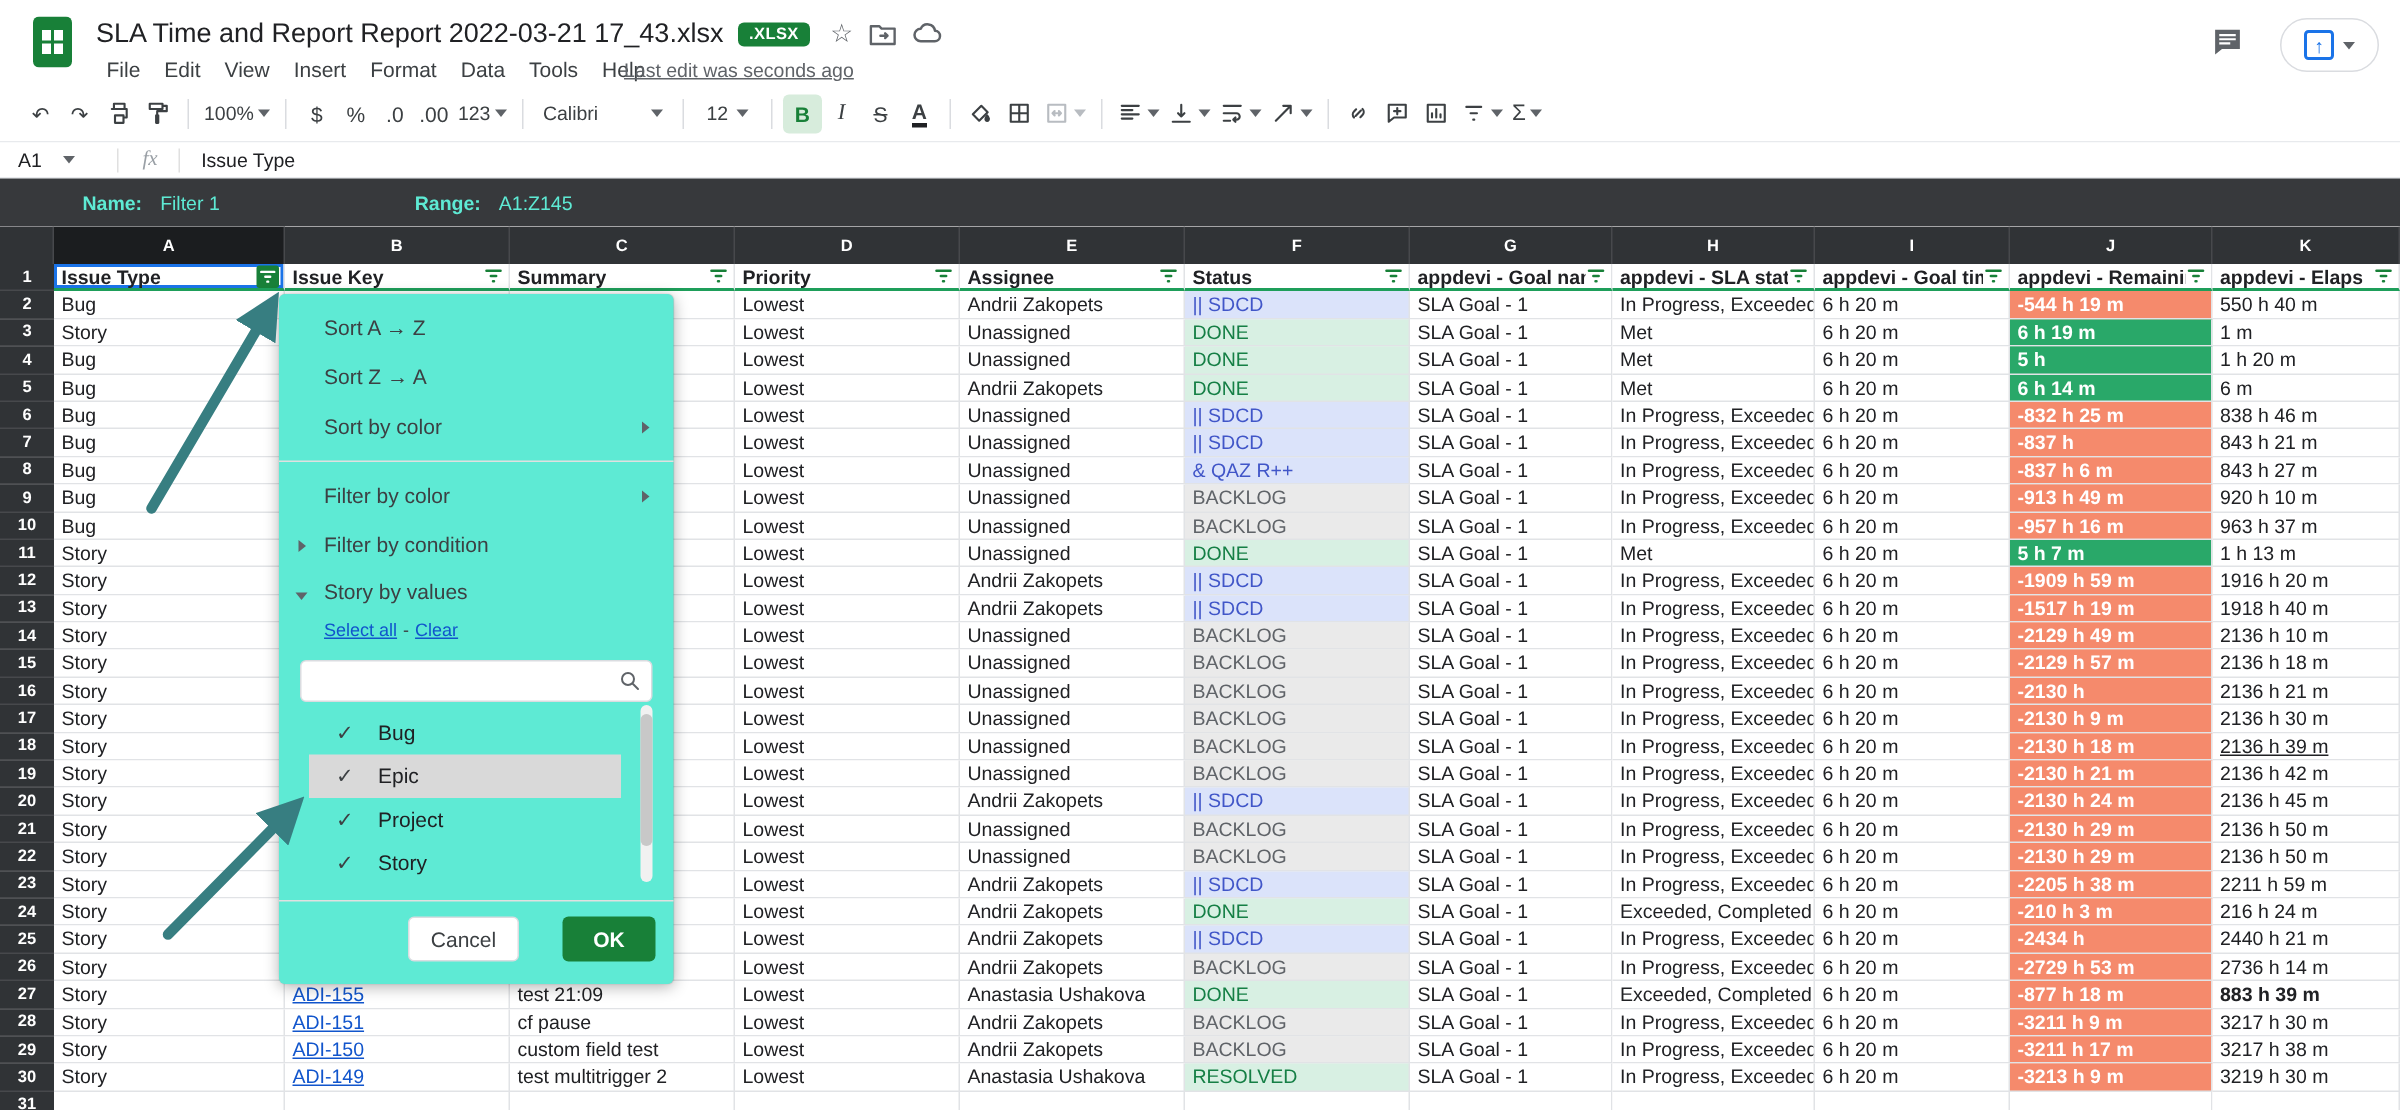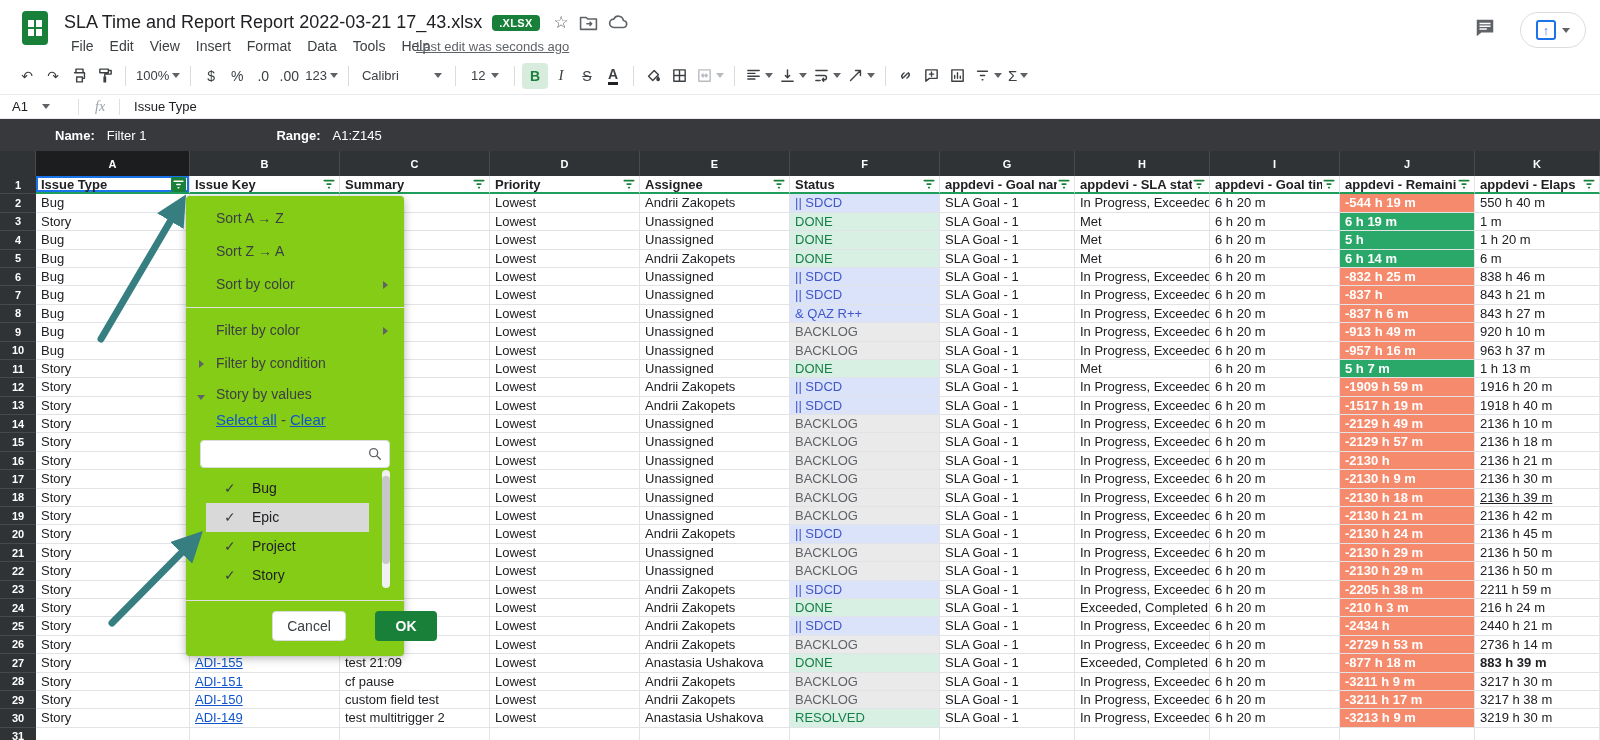--- a/index.html
+++ b/index.html
@@ -40,21 +40,21 @@
 
   
   .formulabar{position:absolute;left:0;top:95px;width:1600px;height:24px;display:flex;align-items:center;
     border-bottom:1px solid #e8eaed;background:#fff;font-size:13px}
   .namebox{width:78px;padding-left:12px;display:flex;align-items:center;gap:14px;color:#202124}
   .fsep{width:1px;height:16px;background:#e0e0e0}
   .fx{font-style:italic;color:#9aa0a6;font-family:"Liberation Serif",serif;font-size:14px;margin:0 14px 0 16px}
   .fvalue{margin-left:14px;color:#202124}
 
   
-  .filterbar{position:absolute;left:0;top:119px;width:1600px;height:32px;background:#37393c;color:#ffffff;
+  .filterbar{position:absolute;left:0;top:119px;width:1600px;height:32px;background:#37393c;color:#5eead4;
     display:flex;align-items:center;font-size:13px}
   .fb-label{font-weight:700;margin-left:55px}
   .fb-val{margin-left:12px}
   .fb-label2{font-weight:700;margin-left:130px}
 
   
   .grid{position:absolute;left:0;top:151px;width:1600px;height:589px;overflow:hidden;background:#fff}
   .colletters{display:flex;height:25px;background:#303336}
   .corner{width:36px;height:25px;border-right:1px solid #47494c;background:#303336}
   .colletter{height:25px;display:flex;align-items:center;justify-content:center;color:#fff;
@@ -75,29 +75,29 @@
     border-right:1px solid #e1e3e6;border-bottom:1px solid #e1e3e6;color:#202124;flex:none;background:#fff}
   .c-link{color:#1155cc;text-decoration:underline}
   .c-sdcd{background:#dbe3fa;color:#4156c8}
   .c-done{background:#d8f0e3;color:#157f45}
   .c-resolved{background:#d8f0e3;color:#157f45}
   .c-backlog{background:#eaeaea;color:#5f6368}
   .c-neg{background:#f58a6c;color:#fff;font-weight:700}
   .c-pos{background:#29a869;color:#fff;font-weight:700}
 
   
-  .menu{position:absolute;left:186px;top:196px;width:218px;height:460px;background:#84cc16;border-radius:4px;
+  .menu{position:absolute;left:186px;top:196px;width:263px;height:460px;background:#5eead4;border-radius:4px;
     box-shadow:0 2px 10px rgba(0,0,0,.3),0 0 1px rgba(0,0,0,.2);z-index:50;font-size:14px;color:#3c4043}
   .mi{height:33px;line-height:33px;padding-left:30px;position:relative;white-space:nowrap;cursor:default}
   .mi:first-child{margin-top:6px}
   .subarrow{position:absolute;right:12px;top:13px;width:0;height:0;border:4px solid transparent;border-left:5px solid #5f6368}
   .leftarrow{position:absolute;left:13px;top:13px;width:0;height:0;border:4px solid transparent;border-left:5px solid #5f6368}
   .downarrow{position:absolute;left:11px;top:15px;width:0;height:0;border:4px solid transparent;border-top:5px solid #5f6368}
   .mdivider{border-top:1px solid #e0e0e0;margin:6px 0}
-  .linksrow{height:24px;line-height:24px;padding-left:30px;font-size:15px}
+  .linksrow{height:24px;line-height:24px;padding-left:30px;font-size:12px}
   .mlink{color:#1155cc;text-decoration:underline;cursor:pointer}
   .ldash{color:#3c4043;margin:0 4px}
   .searchwrap{position:relative;margin:8px 14px 6px 14px}
   .searchwrap input{width:100%;height:28px;border:1px solid #dadce0;border-radius:4px;padding:0 28px 0 8px;
     font-size:13px;font-family:"Liberation Sans",sans-serif;outline:none}
   .mag{position:absolute;right:7px;top:6px;width:16px;height:16px}
   .mag svg{width:16px;height:16px;stroke:#5f6368;fill:none;stroke-width:2;stroke-linecap:round}
   .vlist{margin-top:6px;position:relative}
   .fv{height:29px;line-height:29px;margin:0 35px 0 20px;padding-left:18px;display:flex;align-items:center}
   .fv.hl{background:#d9d9d9}

